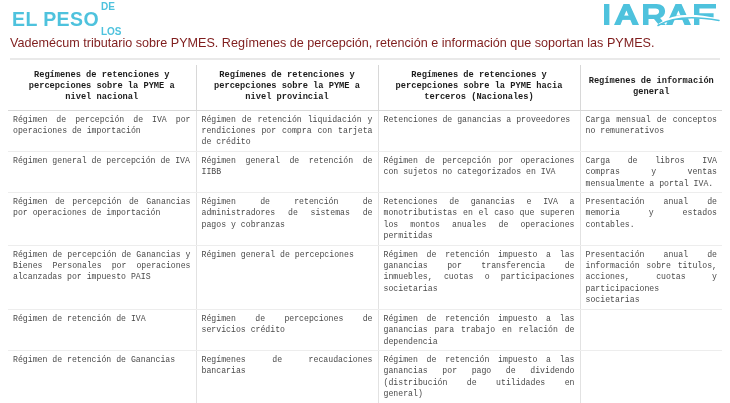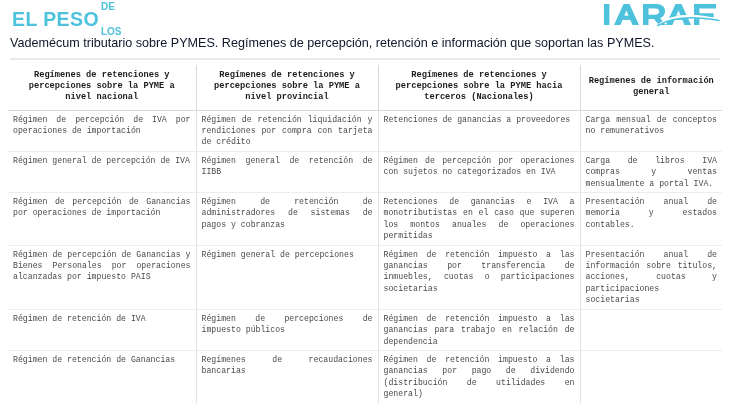--- a/index.html
+++ b/index.html
@@ -49,21 +49,21 @@
     position: absolute;
     right: 8px;
     top: 2px;
     width: 120px;
     height: 28px;
   }
   .logo svg { display: block; }
 
   
   .subtitle {
-    color: #0f172a;
+    color: #7f1d1d;
     font-size: 12.6px;
     font-weight: normal;
     line-height: 17px;
     padding: 2px 20px 0 10px;
     box-sizing: border-box;
   }
   .rule {
     margin: 6px 10px 0 10px;
     height: 2px;
     background: #e9e9e9;
@@ -194,21 +194,21 @@
         <td>Presentación anual de memoria y estados contables.</td>
       </tr>
       <tr>
         <td>Régimen de percepción de Ganancias y Bienes Personales por operaciones alcanzadas por impuesto PAIS</td>
         <td>Régimen general de percepciones</td>
         <td>Régimen de retención impuesto a las ganancias por transferencia de inmuebles, cuotas o participaciones societarias</td>
         <td>Presentación anual de información sobre titulos, acciones, cuotas y participaciones societarias</td>
       </tr>
       <tr>
         <td>Régimen de retención de IVA</td>
-        <td>Régimen de percepciones de impuesto públicos</td>
+        <td>Régimen de percepciones de servicios crédito</td>
         <td>Régimen de retención impuesto a las ganancias para trabajo en relación de dependencia</td>
         <td class="blank"></td>
       </tr>
       <tr>
         <td>Régimen de retención de Ganancias</td>
         <td>Regímenes de recaudaciones bancarias</td>
         <td>Régimen de retención impuesto a las ganancias por pago de dividendo (distribución de utilidades en general)</td>
         <td class="blank"></td>
       </tr>
       <tr class="total-row">

